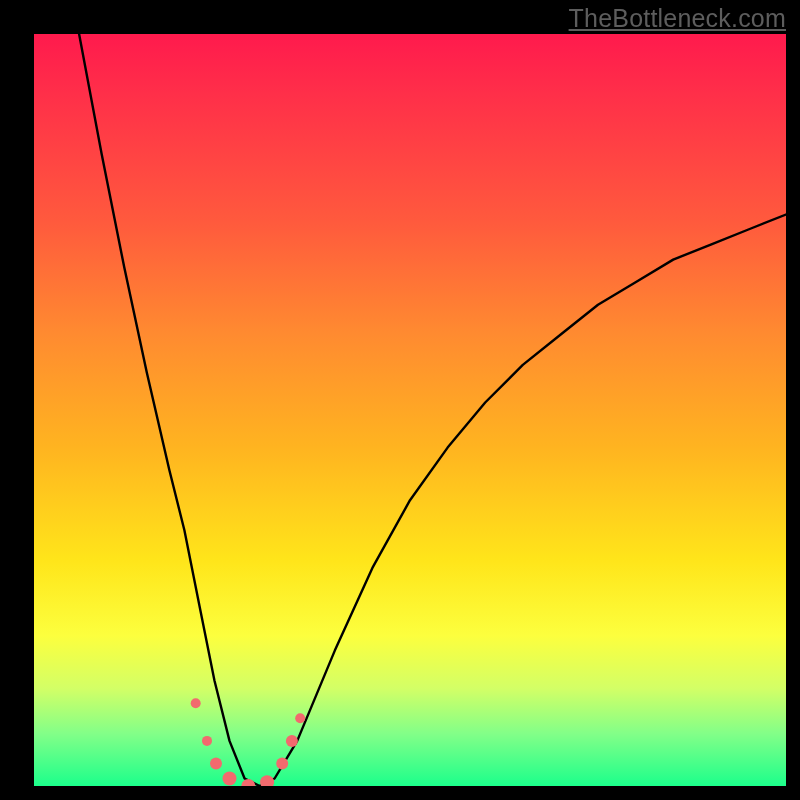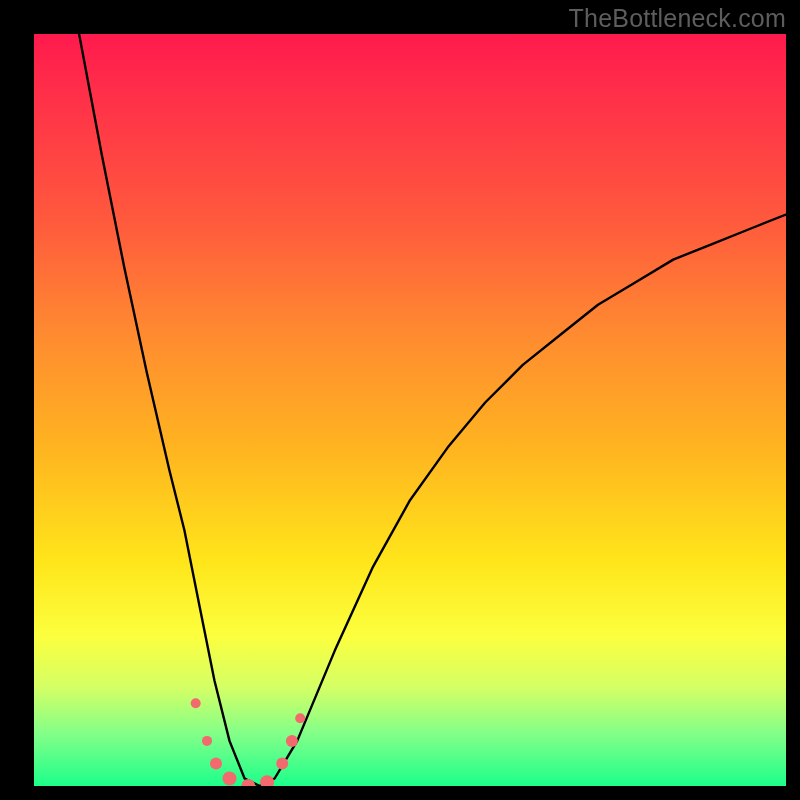--- a/index.html
+++ b/index.html
@@ -40,20 +40,21 @@
   }
   .watermark {
     position: absolute;
     top: 4px;
     right: 14px;
     color: #5d5d5d;
     font-size: 25px;
     font-weight: 500;
     letter-spacing: 0.2px;
     user-select: none;
+    text-decoration: underline;
   }
   svg.curve {
     position: absolute;
     left: 0;
     top: 0;
     width: 752px;
     height: 752px;
   }
 </style>
 </head>

